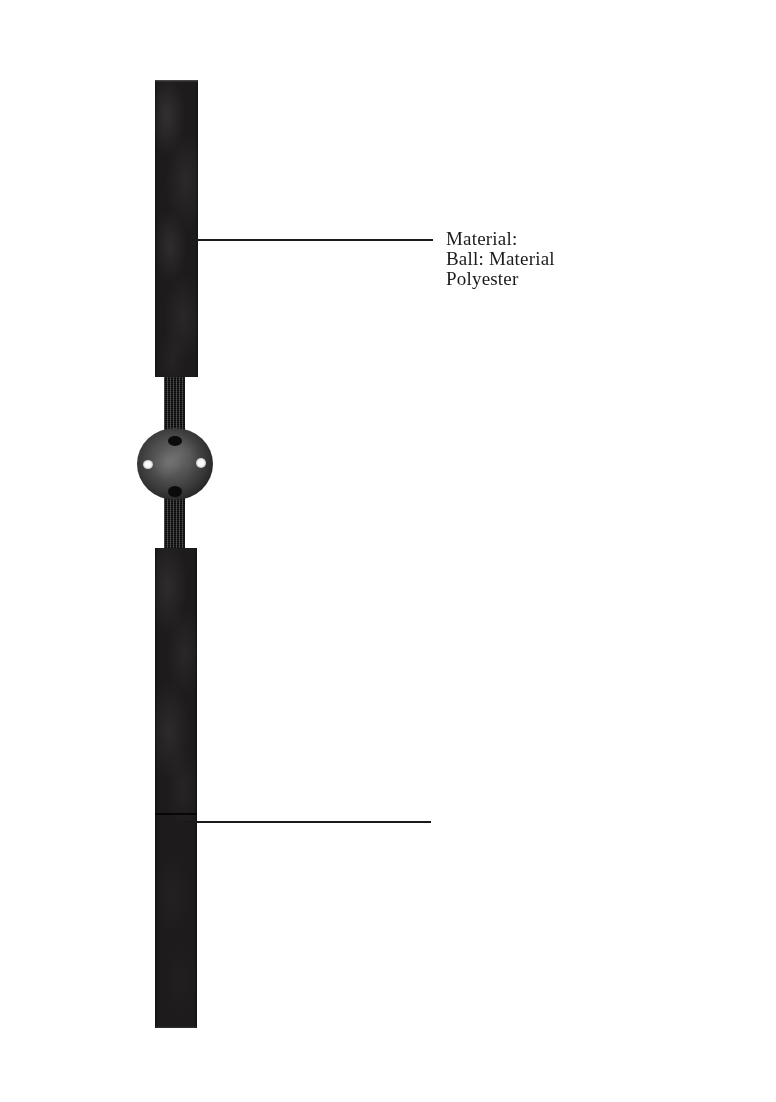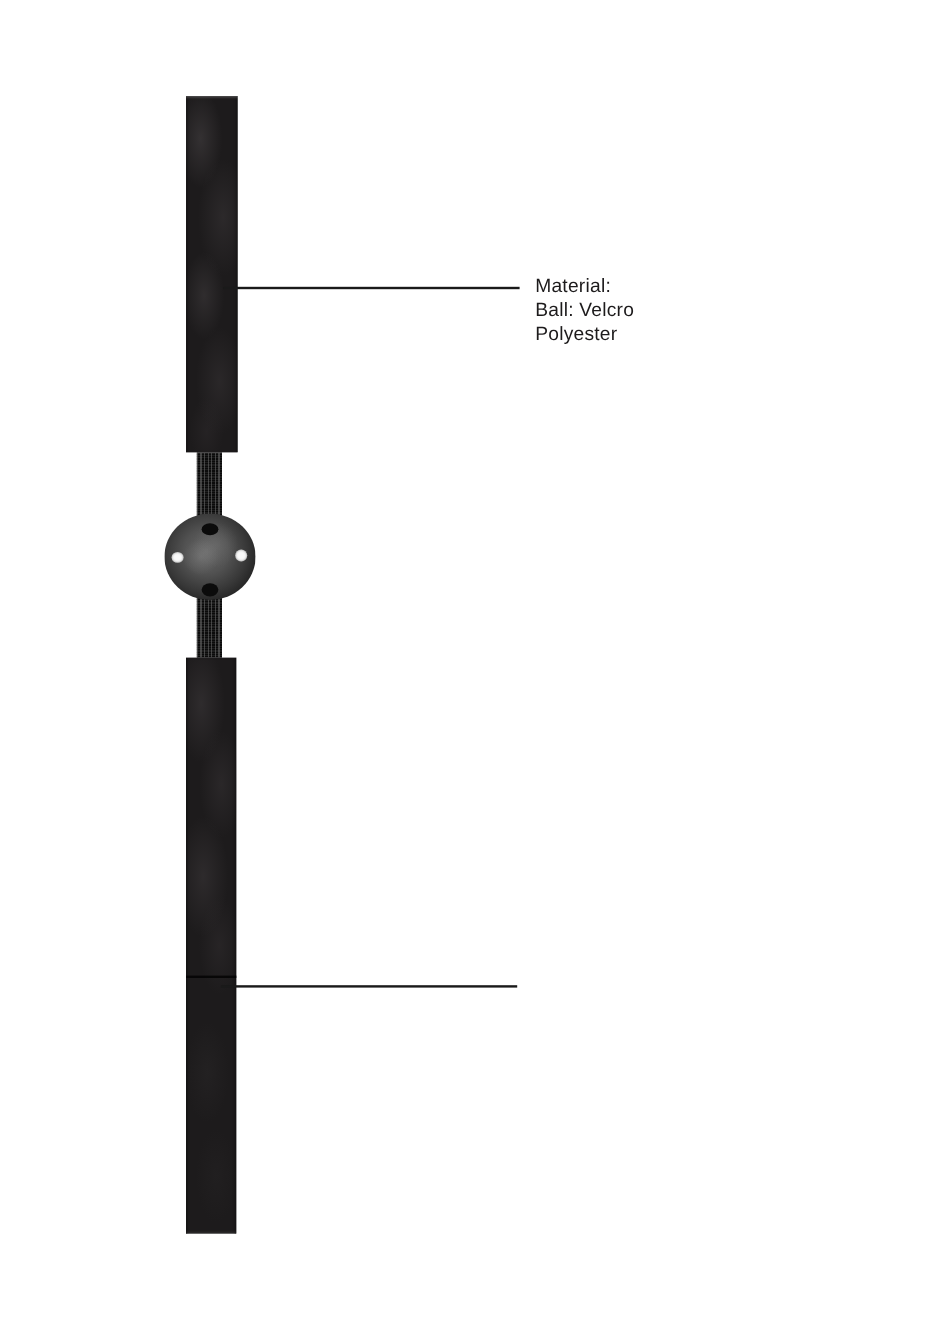--- a/index.html
+++ b/index.html
@@ -100,25 +100,26 @@
     height: 2px;
     background: #1a1a1a;
     z-index: 4;
   }
   .line-material { left: 186px; top: 239px; width: 247px; }
   .line-velcro   { left: 184px; top: 821px; width: 247px; }
 
   .callout-text {
     position: absolute;
     color: #1d1b1c;
-    font-size: 16px;
+    font-size: 19px;
     line-height: 20px;
     letter-spacing: 0.2px;
     white-space: nowrap;
     z-index: 4;
+    font-family: Liberation Serif, serif;
   }
   .text-material { left: 446px; top: 229px; }
   .text-velcro   { left: 444px; top: 806px; }
 </style>
 </head>
 <body>
 
 <div class="canvas">
 
   <div class="webbing webbing-top"></div>
@@ -133,19 +134,19 @@
   <div class="ball">
     <div class="hole hole-top"></div>
     <div class="hole hole-bottom"></div>
     <div class="hole hole-left"></div>
     <div class="hole hole-right"></div>
   </div>
 
   <div class="callout-line line-material"></div>
   <div class="callout-text text-material">
     <div>Material:</div>
-    <div>Ball: Velcro</div>
+    <div>Ball: Material</div>
     <div>Polyester</div>
   </div>
 
   <div class="callout-line line-velcro"></div>
 
 </div>
 
 </body></html>

